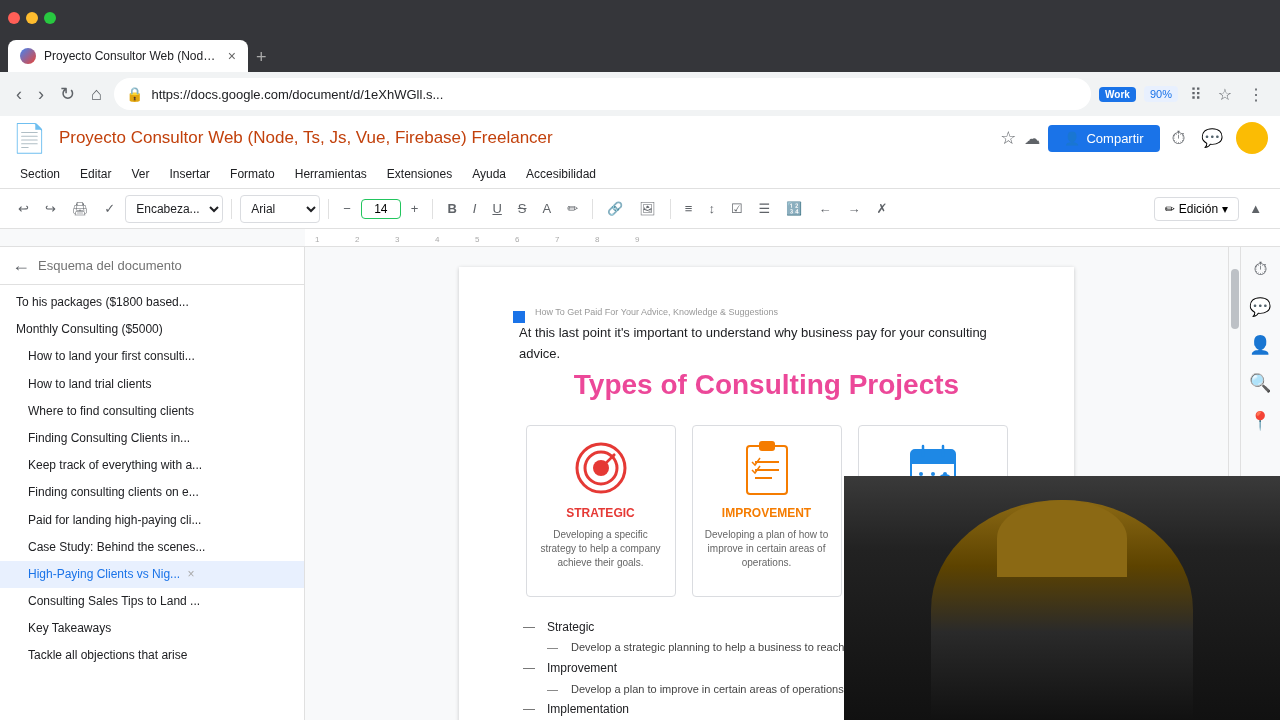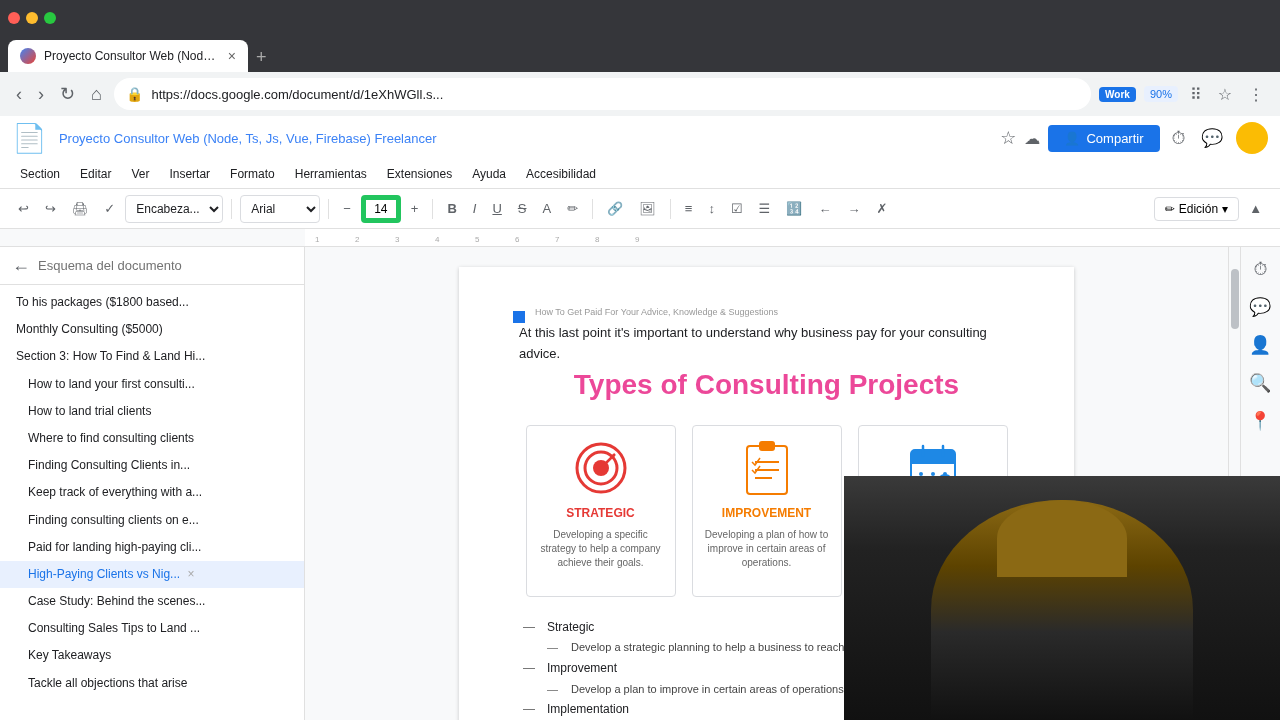--- a/index.html
+++ b/index.html
@@ -102,21 +102,21 @@
       flex-direction: column;
     }
     .google-docs-bar {
       display: flex;
       align-items: center;
       padding: 4px 12px;
       gap: 8px;
       height: 44px;
     }
     .docs-logo { color: #1a73e8; font-size: 28px; margin-right: 4px; }
-    .docs-title { font-size: 13px; color: #3b82f6; flex: 1; overflow: hidden; text-overflow: ellipsis; white-space: nowrap; }
+    .docs-title { font-size: 17px; color: #c2410c; flex: 1; overflow: hidden; text-overflow: ellipsis; white-space: nowrap; }
     .docs-actions { display: flex; align-items: center; gap: 8px; }
     .star-btn { background: none; border: none; cursor: pointer; color: #5f6368; font-size: 18px; }
     .share-btn {
       background: #1a73e8;
       color: white;
       border: none;
       border-radius: 4px;
       padding: 6px 16px;
       font-size: 13px;
       cursor: pointer;
@@ -149,21 +149,21 @@
       border: 1px solid #dadce0;
       border-radius: 4px;
       padding: 2px 6px;
       font-size: 12px;
       color: #202124;
       background: #fff;
       cursor: pointer;
       height: 28px;
     }
     .fmt-divider { width: 1px; height: 20px; background: #e0e0e0; margin: 0 4px; }
-    .fmt-number { border: 5px solid #22c55e; border-radius: 4px; padding: 2px 6px; font-size: 12px; width: 40px; text-align: center; background: #fff; }
+    .fmt-number { border: 1px solid #22c55e; border-radius: 4px; padding: 2px 6px; font-size: 12px; width: 40px; text-align: center; background: #fff; }
     .edicion-btn {
       background: none;
       border: 1px solid #dadce0;
       border-radius: 4px;
       padding: 4px 10px;
       font-size: 12px;
       cursor: pointer;
       display: flex;
       align-items: center;
       gap: 4px;
@@ -471,33 +471,32 @@
   <div class="main-area" style="position:relative;">
 
     <div class="sidebar">
       <div class="sidebar-header">
         <button class="sidebar-back">←</button>
         <span class="sidebar-title">Esquema del documento</span>
       </div>
       <div class="sidebar-list">
         <div class="sidebar-item">To his packages ($1800 based...</div>
         <div class="sidebar-item">Monthly Consulting ($5000)</div>
-        <div class="sidebar-item">Section 3: How To Find &amp; Land Hi...</div>
         <div class="sidebar-item indented">How to land your first consulti...</div>
         <div class="sidebar-item indented">How to land trial clients</div>
         <div class="sidebar-item indented">Where to find consulting clients</div>
         <div class="sidebar-item indented">Finding Consulting Clients in...</div>
         <div class="sidebar-item indented">Keep track of everything with a...</div>
         <div class="sidebar-item indented">Finding consulting clients on e...</div>
         <div class="sidebar-item indented">Paid for landing high-paying cli...</div>
+        <div class="sidebar-item indented">Case Study: Behind the scenes...</div>
         <div class="sidebar-item indented active">
           High-Paying Clients vs Nig...
           <span style="font-size:12px;color:#aaa;margin-left:4px;">×</span>
         </div>
-        <div class="sidebar-item indented">Case Study: Behind the scenes...</div>
         <div class="sidebar-item indented">Consulting Sales Tips to Land ...</div>
         <div class="sidebar-item indented">Key Takeaways</div>
         <div class="sidebar-item indented">Tackle all objections that arise</div>
 
       </div>
     </div>
 
     <div class="doc-area">
       <div class="doc-page">
 

